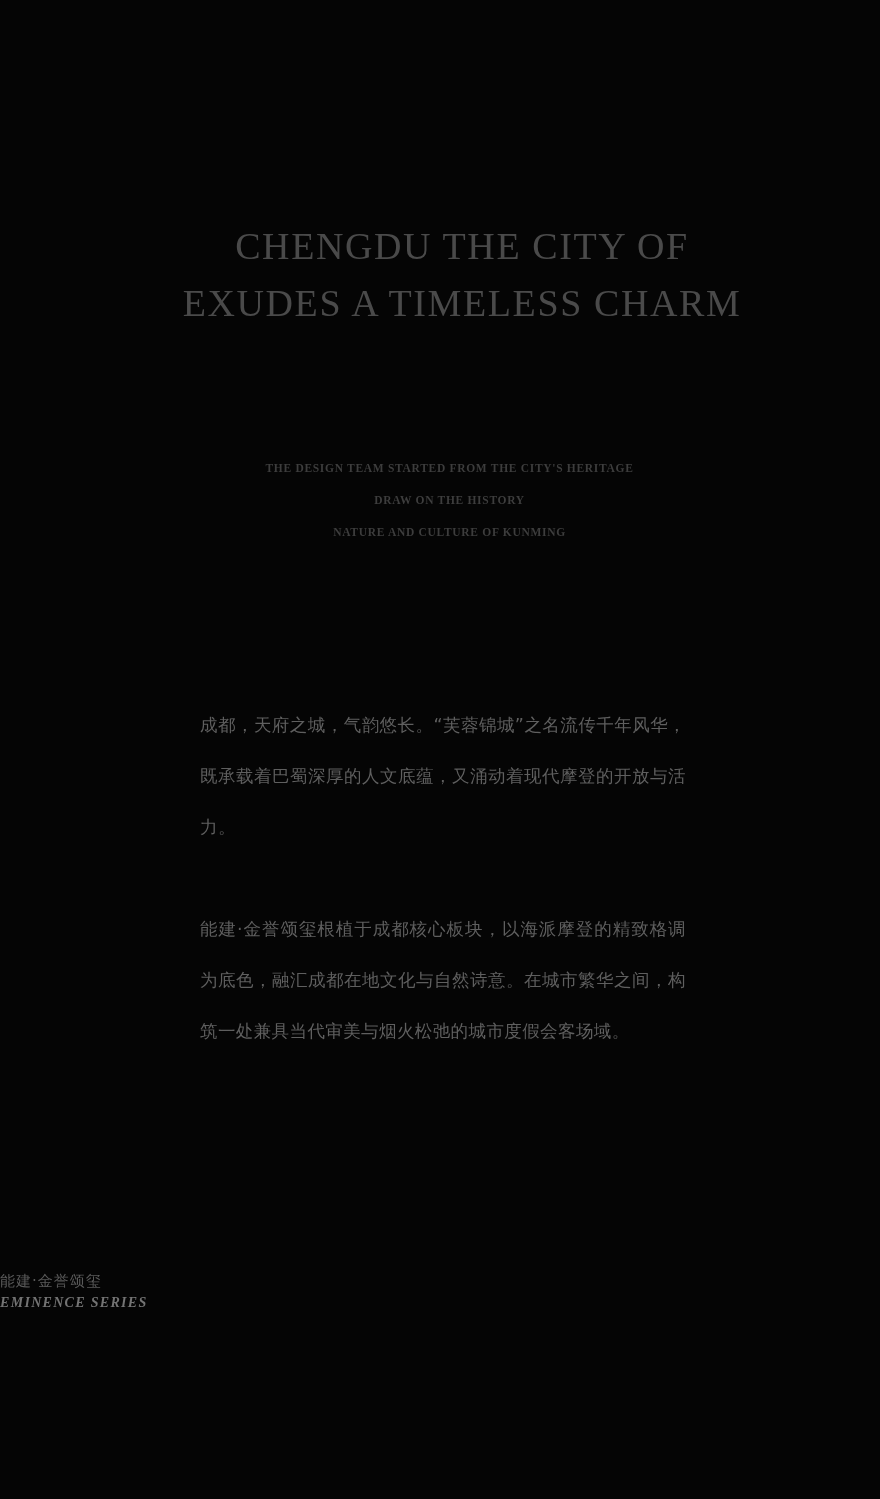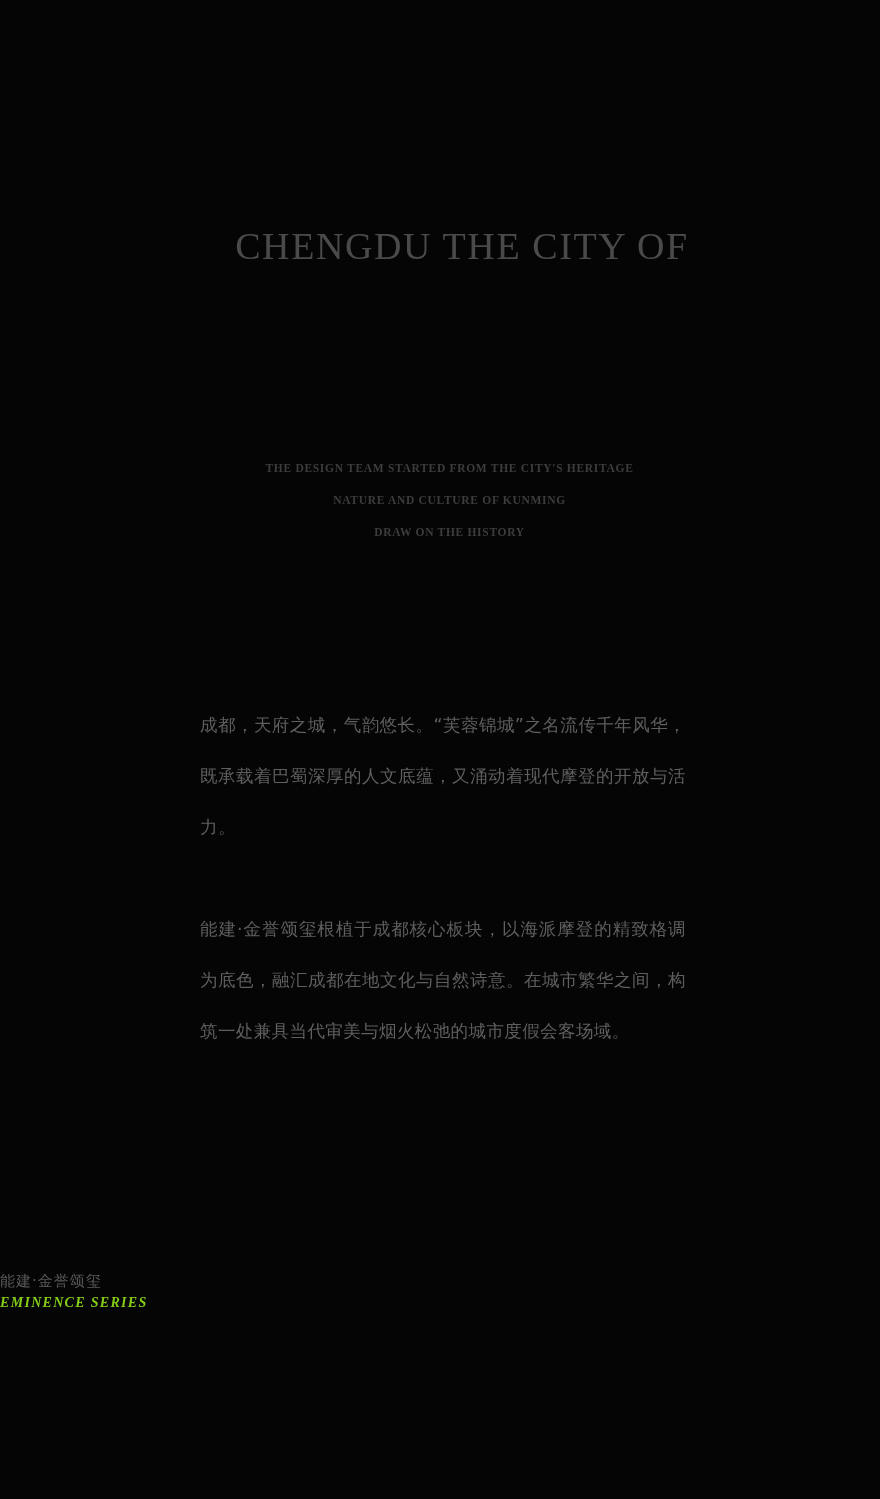--- a/index.html
+++ b/index.html
@@ -99,37 +99,38 @@
     color: #5a5a5a;
     line-height: 22px;
   }
   .footer .brand-en {
     display: block;
     font-family: "Liberation Serif", "DejaVu Serif", serif;
     font-style: italic;
     font-weight: 700;
     font-size: 14px;
     letter-spacing: 1.3px;
-    color: #84cc16;
+    color: #737373;
     line-height: 22px;
   }
 </style>
 </head>
 <body>
 
 <div class="page" style="background: rgb(5, 5, 5);">
 
   <div class="headline">
     <span class="hl-line">CHENGDU THE CITY OF</span>
+    <span class="hl-line">EXUDES A TIMELESS CHARM</span>
   </div>
 
   <div class="subhead">
     <span class="sub-line">THE DESIGN TEAM STARTED FROM THE CITY'S HERITAGE</span>
+    <span class="sub-line">DRAW ON THE HISTORY</span>
     <span class="sub-line">NATURE AND CULTURE OF KUNMING</span>
-    <span class="sub-line">DRAW ON THE HISTORY</span>
   </div>
 
   <div class="body-copy">
     <p>成都，天府之城，气韵悠长。“芙蓉锦城”之名流传千年风华，既承载着巴蜀深厚的人文底蕴，又涌动着现代摩登的开放与活力。</p>
     <p>能建·金誉颂玺根植于成都核心板块，以海派摩登的精致格调为底色，融汇成都在地文化与自然诗意。在城市繁华之间，构筑一处兼具当代审美与烟火松弛的城市度假会客场域。</p>
   </div>
 
   <div class="footer">
     <span class="brand-cn">能建·金誉颂玺</span>
     <span class="brand-en">EMINENCE SERIES</span>

